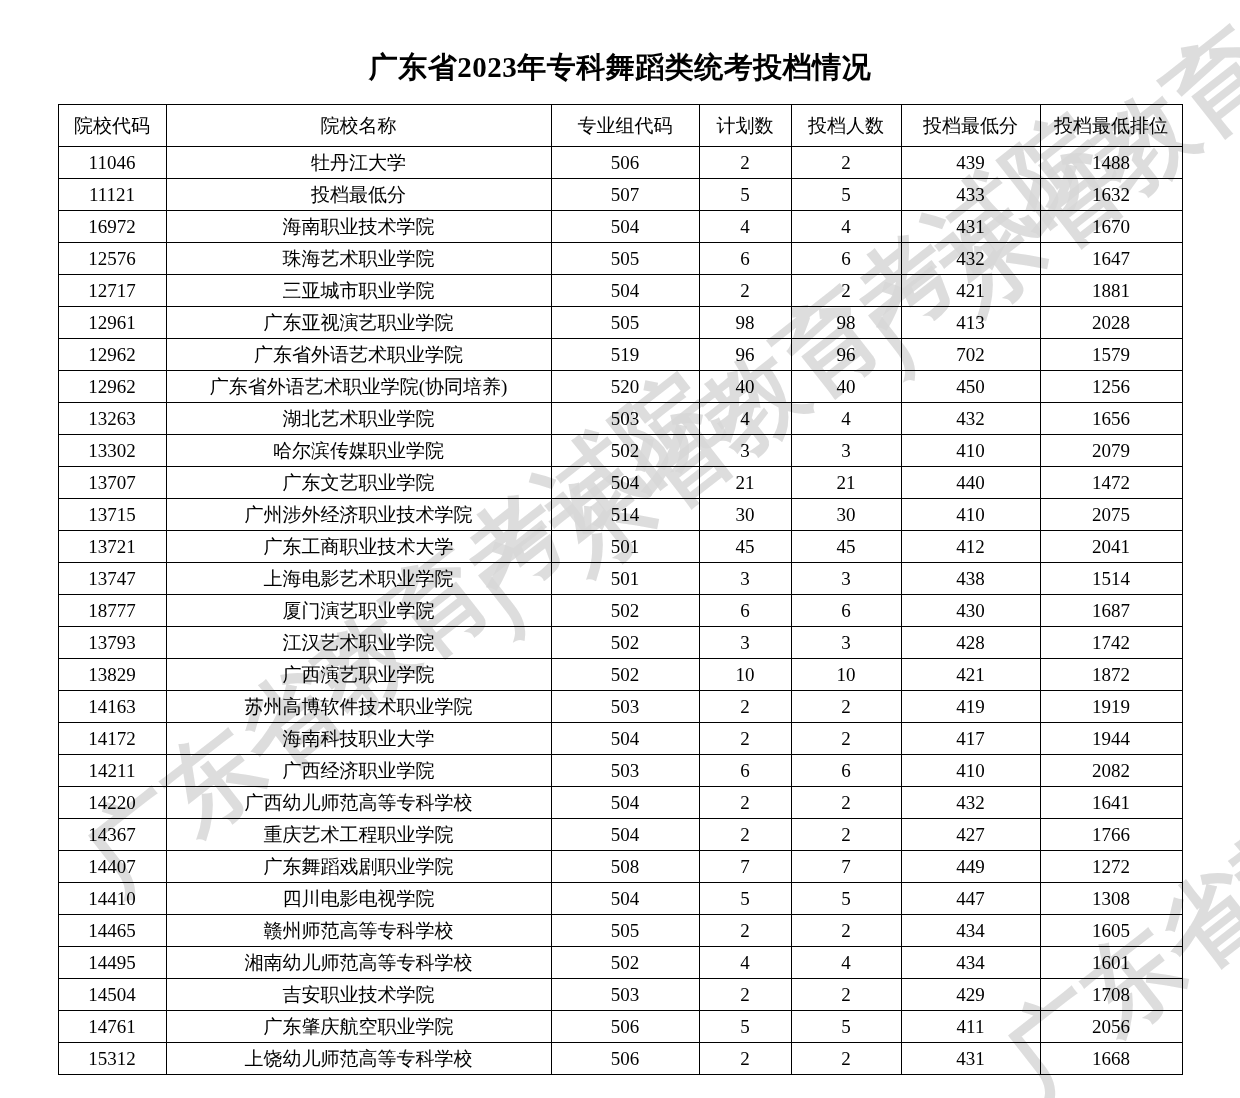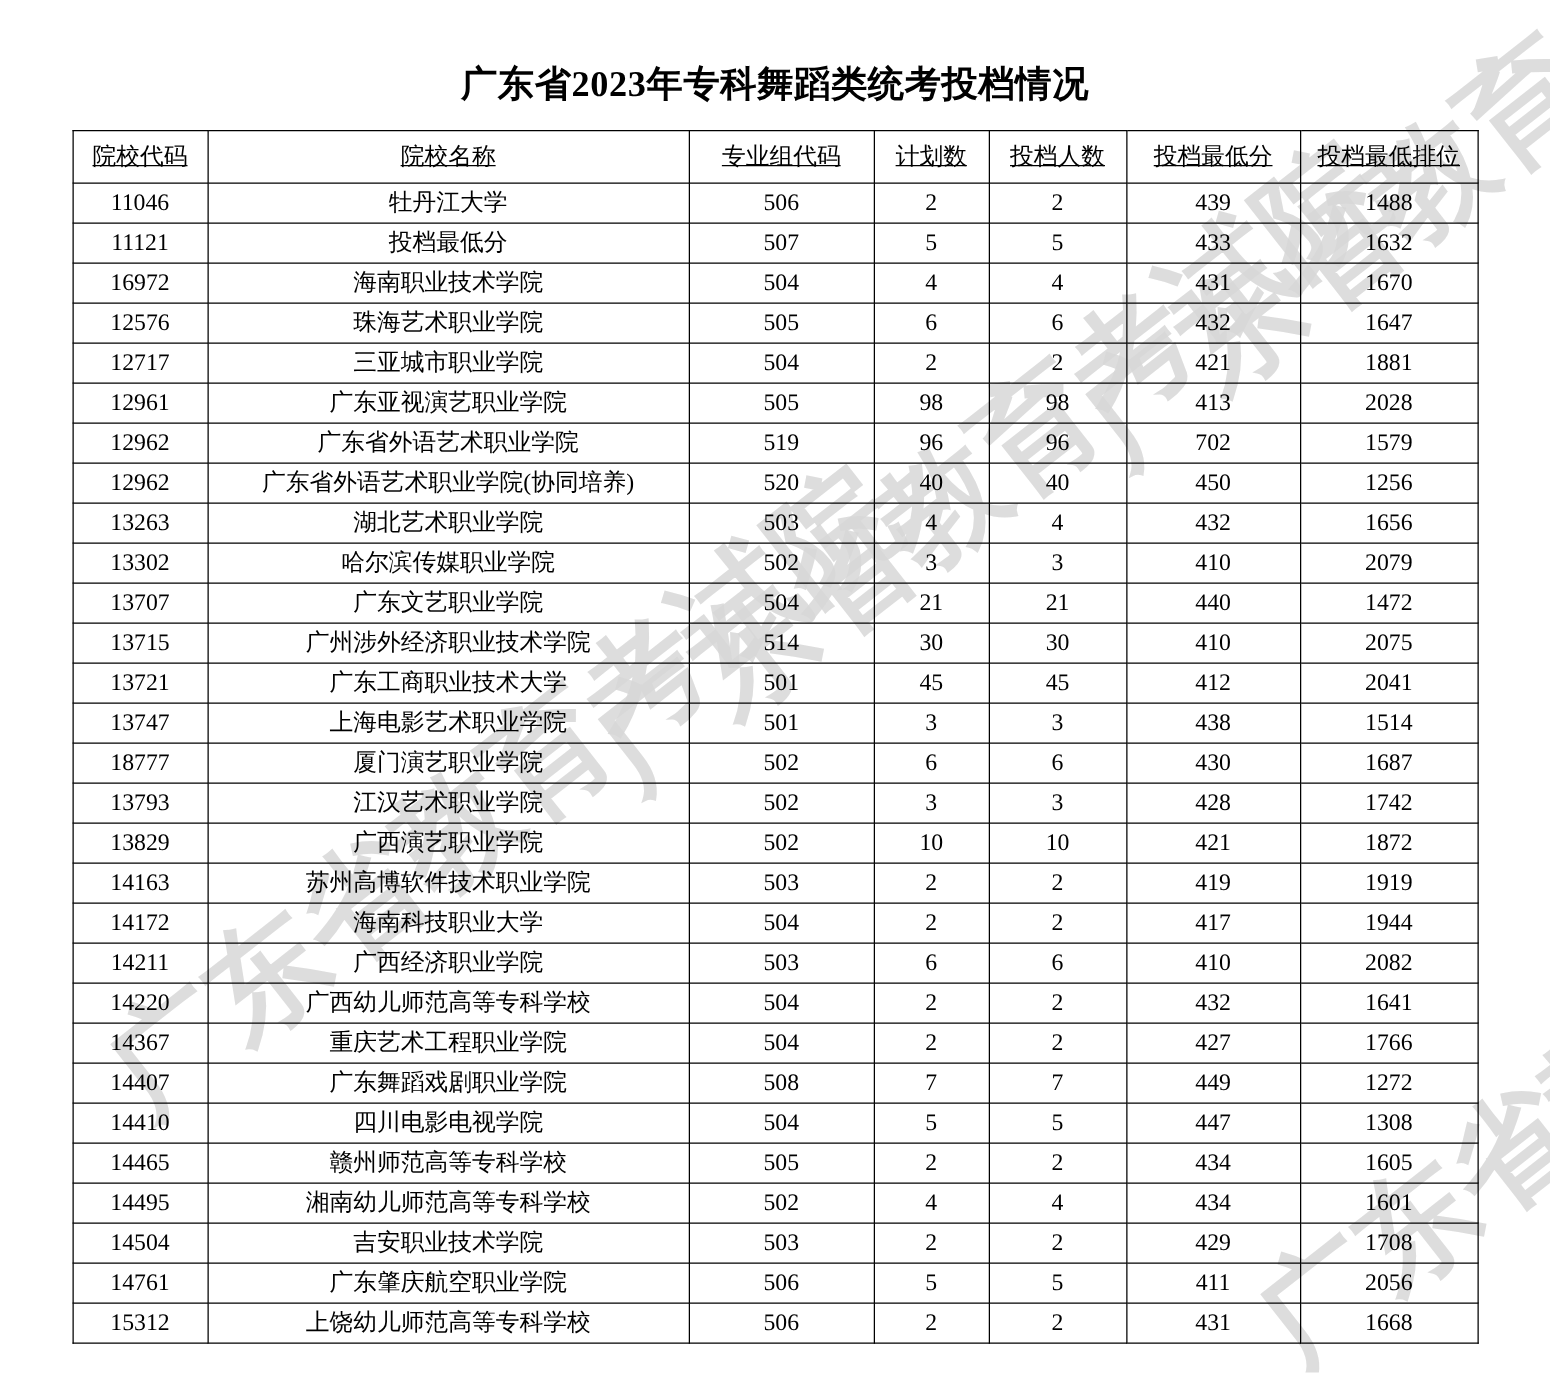--- a/index.html
+++ b/index.html
@@ -72,21 +72,20 @@
     line-height: 31px;
     text-align: center;
     background: transparent;
     white-space: nowrap;
     overflow: hidden;
   }
   table.data-table th {
     font-size: 19px;
     height: 41px;
     line-height: 41px;
-    text-decoration: underline;
   }
   td.name-cell {
     text-align: left;
     padding-left: 12px;
   }
   col.c-code   { width: 108px; }
   col.c-name   { width: 385px; }
   col.c-group  { width: 148px; }
   col.c-plan   { width: 92px; }
   col.c-count  { width: 110px; }

